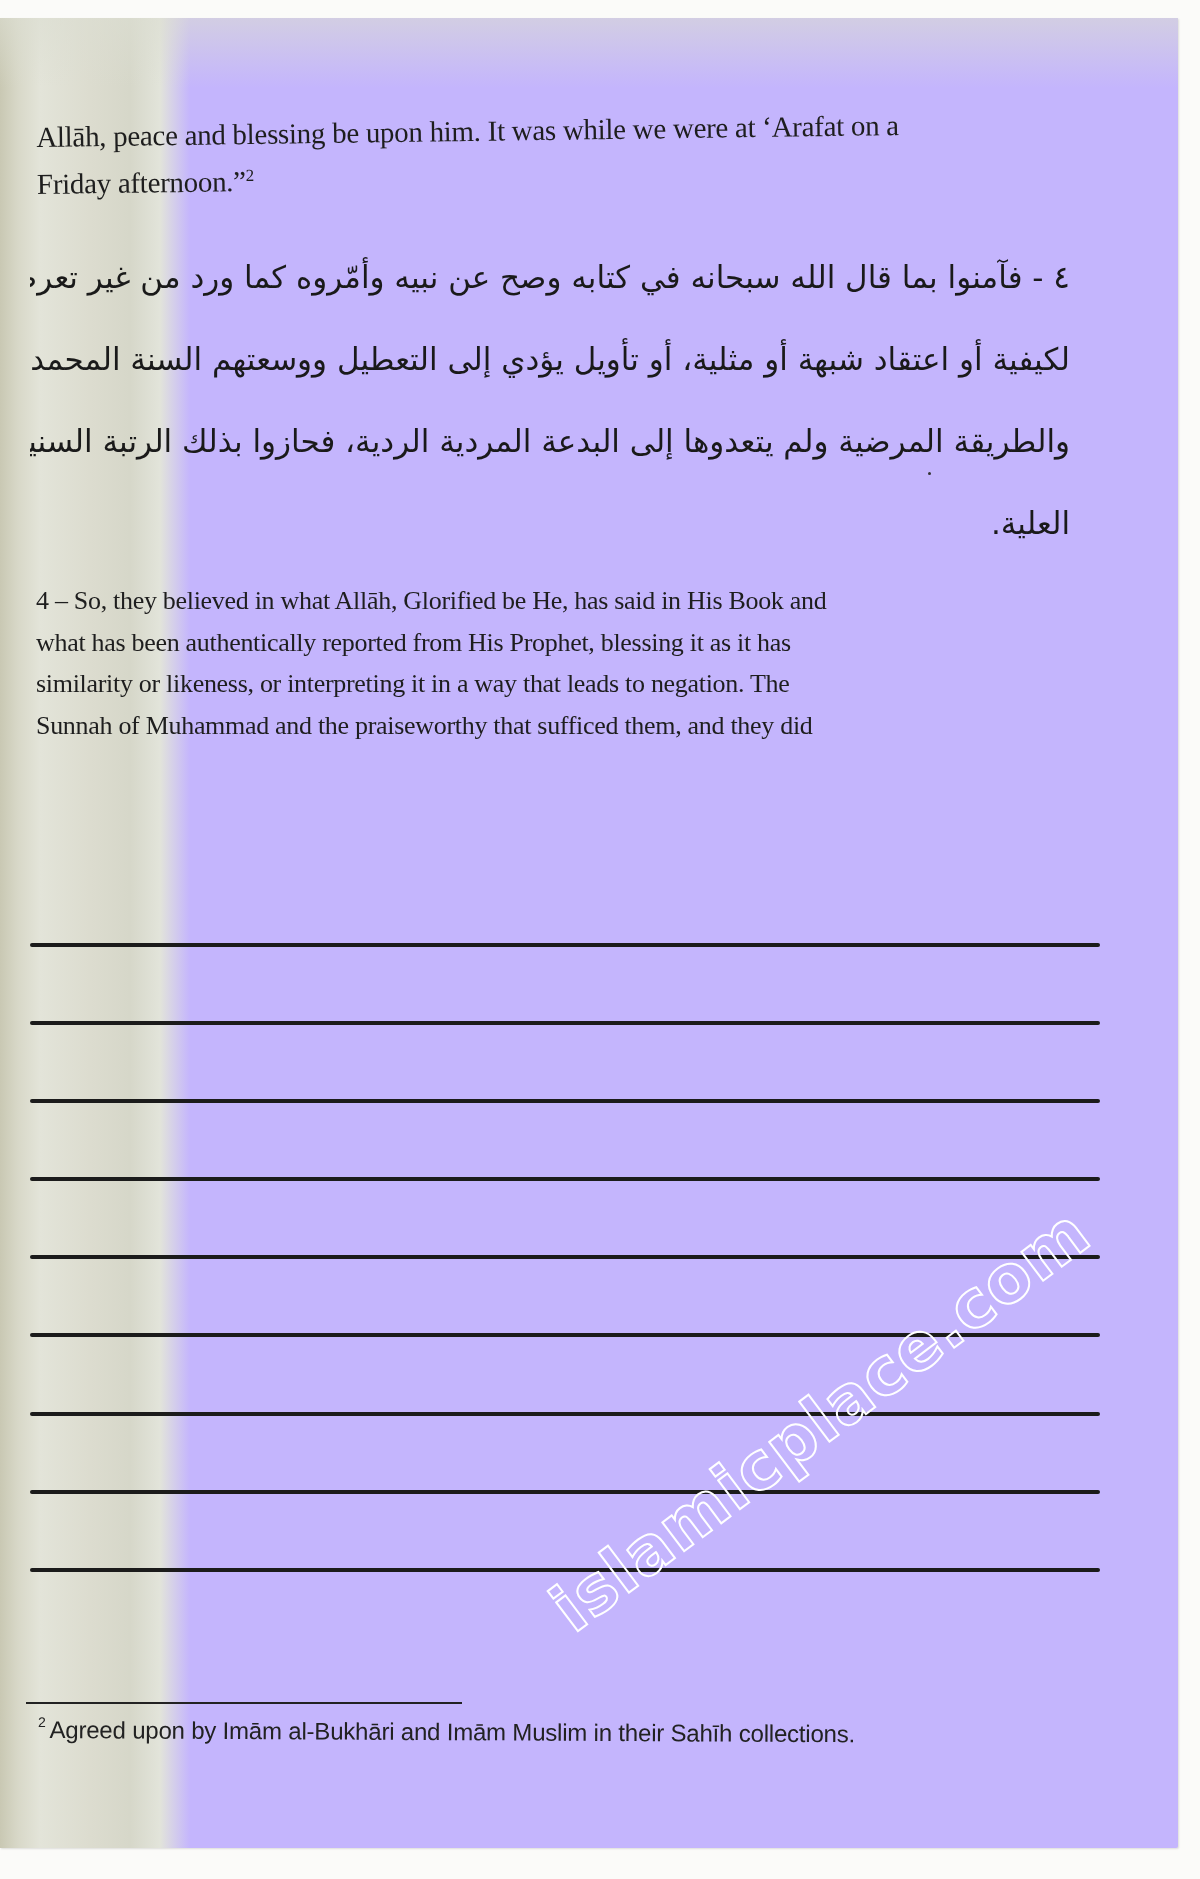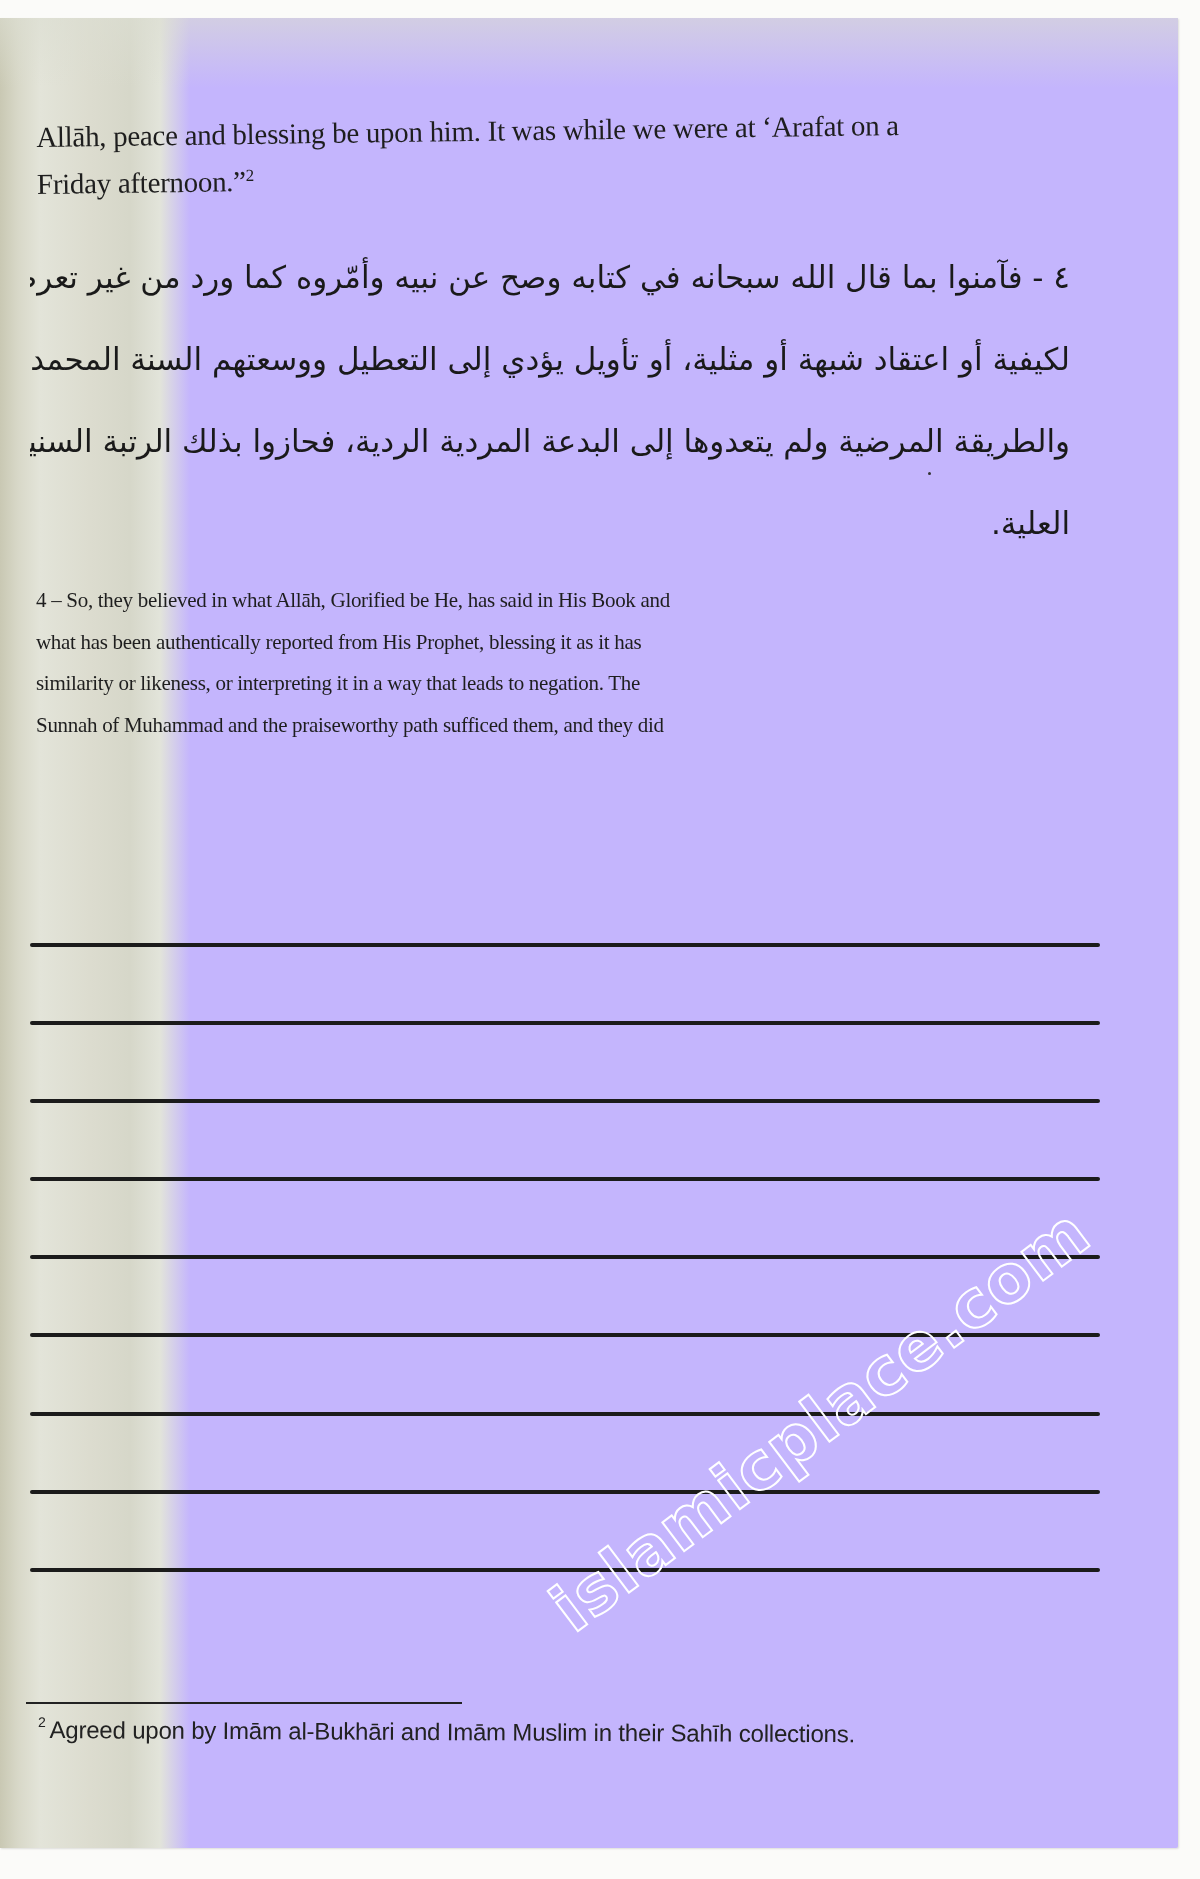--- a/index.html
+++ b/index.html
@@ -35,21 +35,21 @@
   .en sup { font-size:17px; vertical-align:10px; }
   .intro { top:98px; width:1010px; transform:rotate(-0.8deg); transform-origin:left top; }
   .ar {
     position:absolute; right:108px; width:1040px;
     direction:rtl; text-align:justify; text-align-last:right;
     font-family:"DejaVu Sans", sans-serif;
     font-size:31px; line-height:82px; color:#1a1a1a;
     top:218px;
   }
   .ar .ln { display:block; white-space:nowrap; overflow:hidden; }
-  .trans { top:562px; width:1030px; font-size:21px; line-height:41.5px; }
+  .trans { top:562px; width:1030px; font-size:26px; line-height:41.5px; }
   .rule-line {
     position:absolute; left:30px; width:1070px; height:4px;
     background:#1b1b1b; border-radius:2px;
   }
   .fn-rule {
     position:absolute; left:26px; top:1702px; width:436px; height:2px; background:#222;
   }
   .footnote {
     position:absolute; left:38px; top:1714px;
     font-family:"Liberation Sans", sans-serif; font-size:24px; color:#222;
@@ -82,21 +82,21 @@
     <span class="ln">لكيفية أو اعتقاد شبهة أو مثلية، أو تأويل يؤدي إلى التعطيل ووسعتهم السنة المحمدية</span>
     <span class="ln">والطريقة المرضية ولم يتعدوها إلى البدعة المردية الردية، فحازوا بذلك الرتبة السنية والمنزلة</span>
     <span class="ln">العلية.</span>
   </div>
   <div class="dot" style="left:928px; top:454px;"></div>
 
   <div class="en trans">
     <div>4 – So, they believed in what Allāh, Glorified be He, has said in His Book and</div>
     <div>what has been authentically reported from His Prophet, blessing it as it has</div>
     <div>similarity or likeness, or interpreting it in a way that leads to negation. The</div>
-    <div>Sunnah of Muhammad and the praiseworthy path sufficed them, and they did</div>
+    <div>Sunnah of Muhammad and the praiseworthy that sufficed them, and they did</div>
   </div>
 
   <div>
     <div class="rule-line" style="top:925px;"></div>
     <div class="rule-line" style="top:1003px;"></div>
     <div class="rule-line" style="top:1081px;"></div>
     <div class="rule-line" style="top:1159px;"></div>
     <div class="rule-line" style="top:1237px;"></div>
     <div class="rule-line" style="top:1315px;"></div>
     <div class="rule-line" style="top:1394px;"></div>

